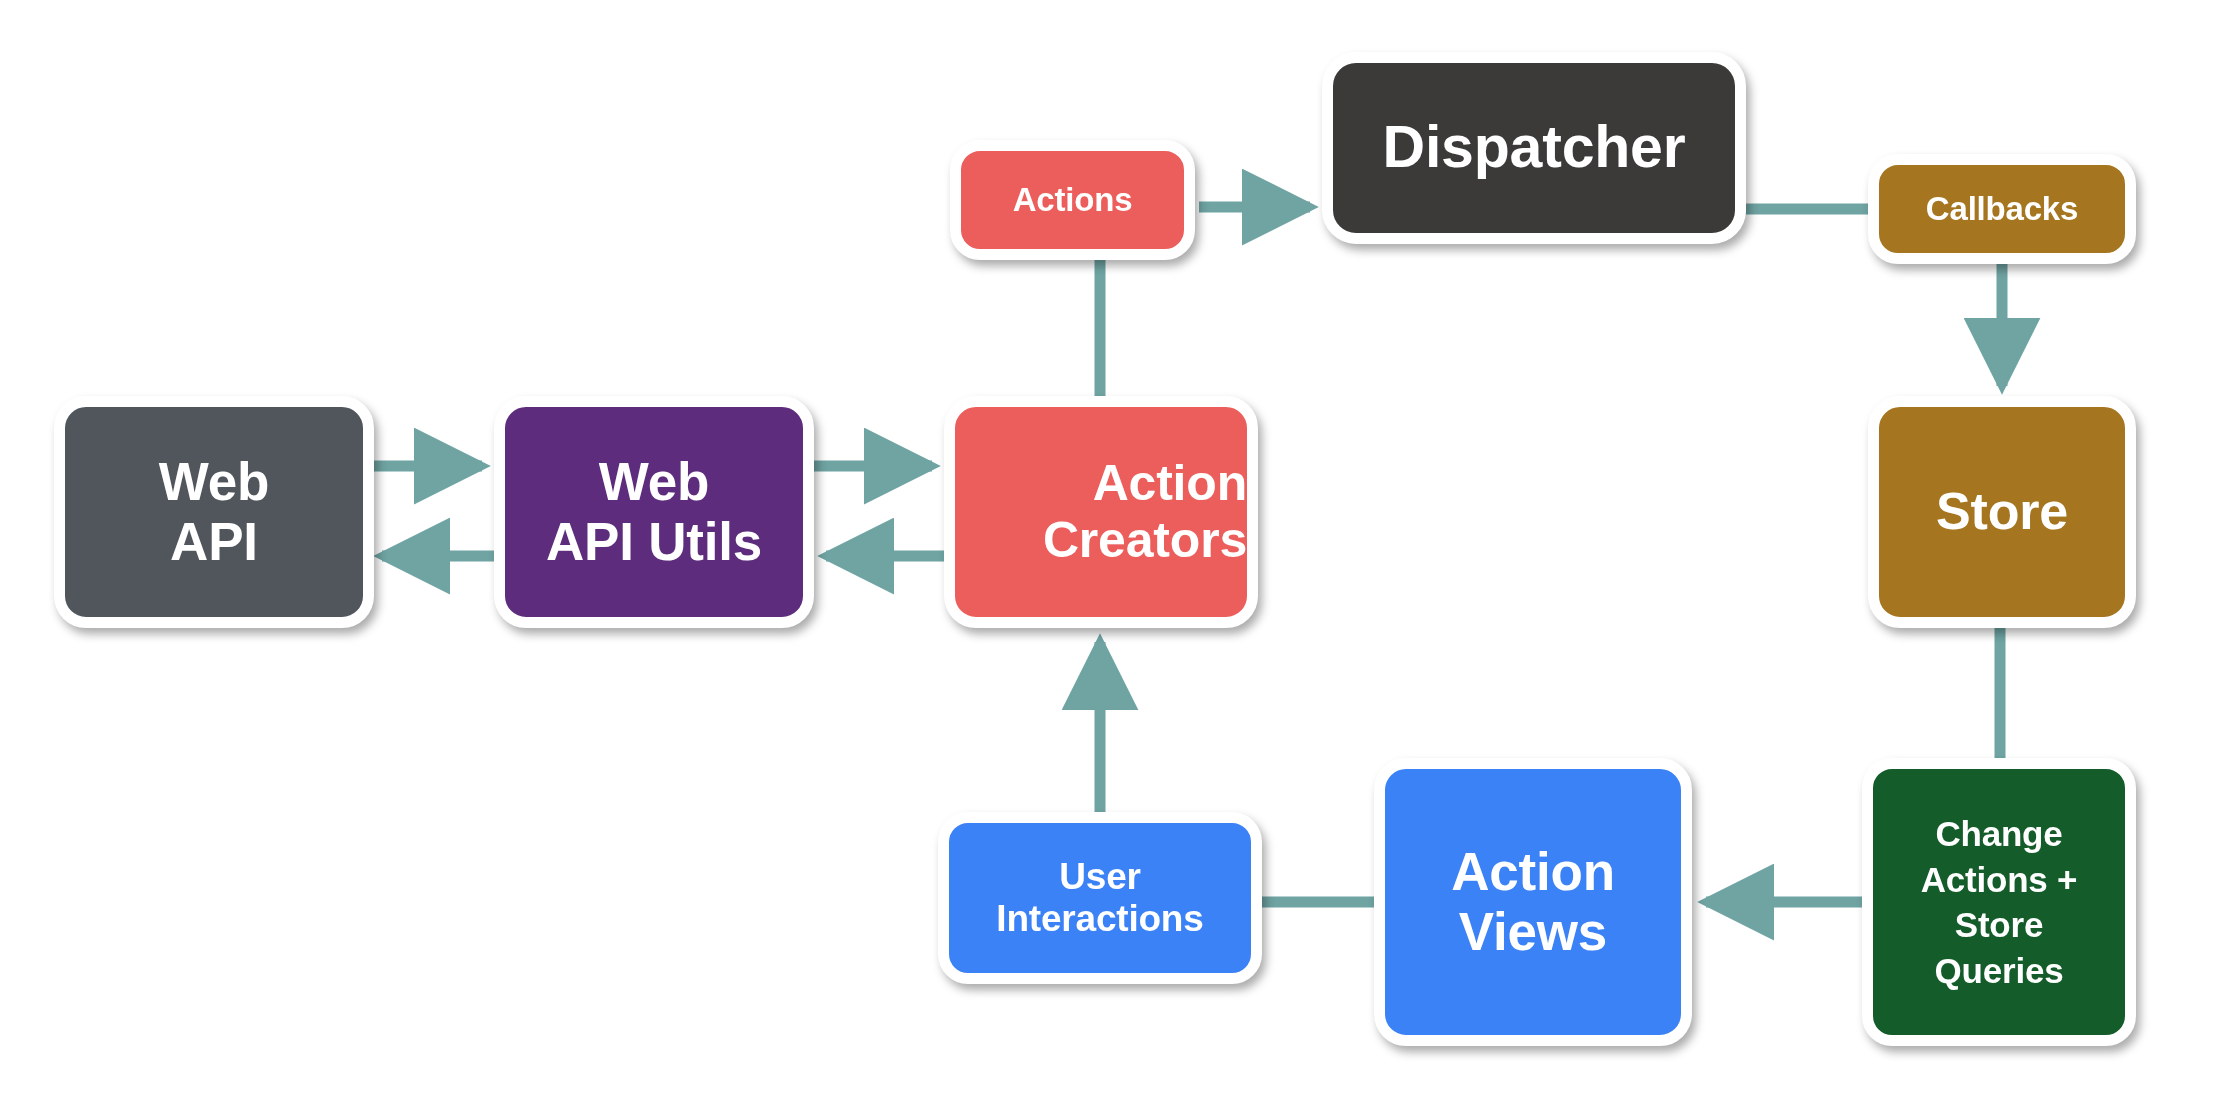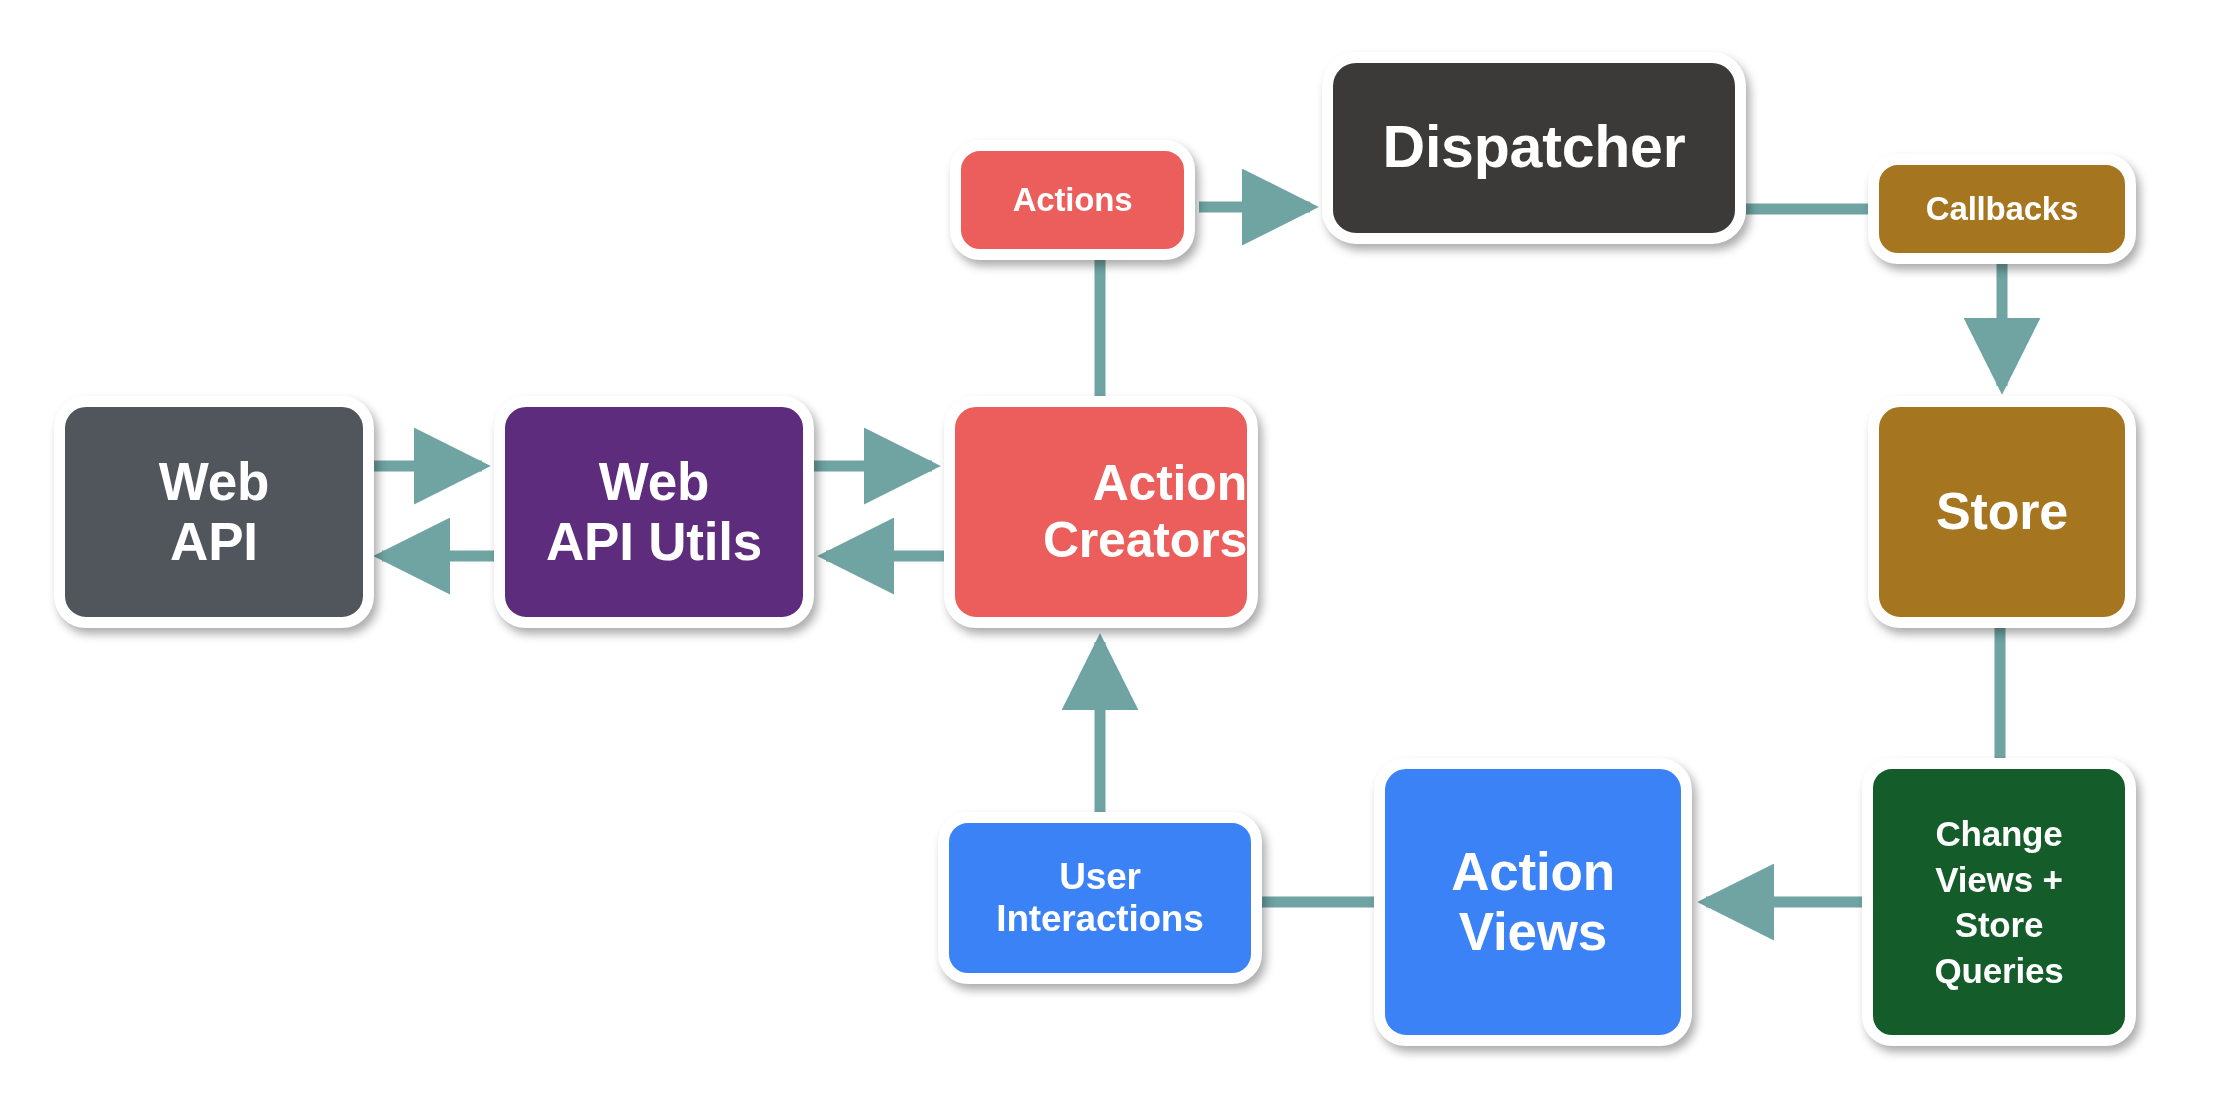--- a/index.html
+++ b/index.html
@@ -141,21 +141,21 @@
   <div class="node c-gold" id="node-callbacks">
     <span class="node-label">Callbacks</span>
   </div>
 
   <div class="node c-gold" id="node-store">
     <span class="node-label">Store</span>
   </div>
 
   <div class="node c-green" id="node-change-events">
     <span class="node-label">Change
-Views +
+Actions +
 Store
 Queries</span>
   </div>
 
   <div class="node c-navy" id="node-react-views">
     <span class="node-label">Action
 Views</span>
   </div>
 
   <div class="node c-navy" id="node-user-interactions">

